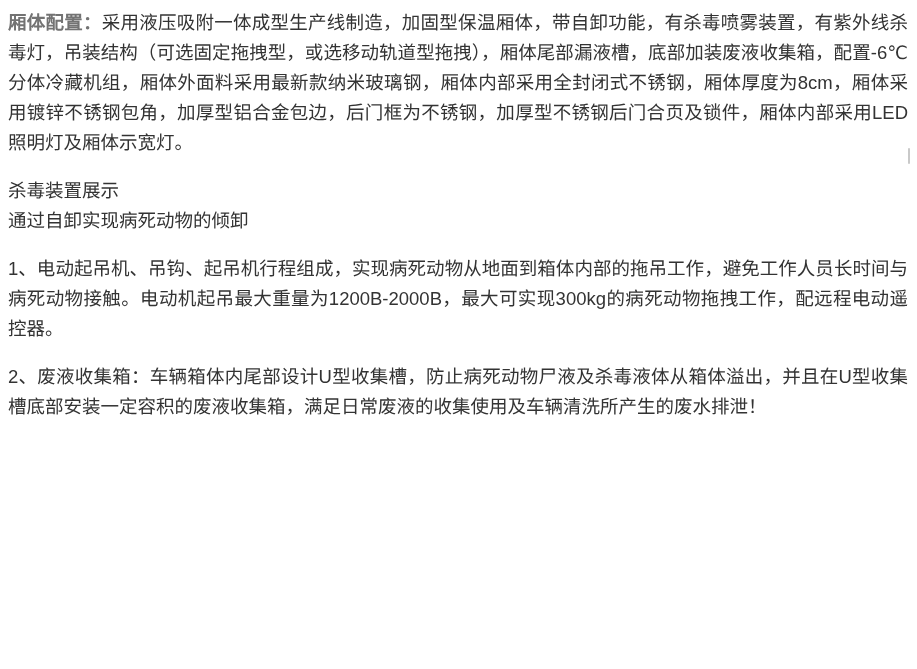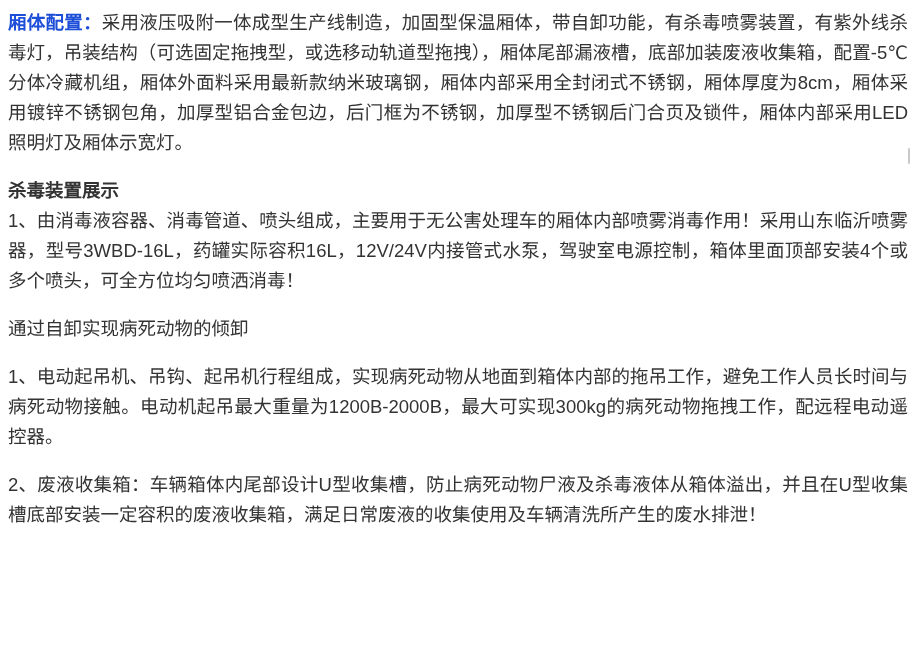--- a/index.html
+++ b/index.html
@@ -19,47 +19,45 @@
     font-family: "Liberation Sans", "DejaVu Sans", sans-serif;
     font-size: 18.5px;
     line-height: 30px;
     text-align: justify;
   }
   .doc p {
     margin: 0 0 18px 0;
   }
   .doc p.tight {
     margin-bottom: 0;
-    font-weight: bold;
   }
   .doc .lead {
     font-weight: bold;
-    color: #1d4ed8;
+    color: #737373;
   }
   .scroll-thumb {
     position: absolute;
     right: 7px;
     top: 148px;
     width: 2px;
     height: 16px;
     background: #c9c9c9;
     border-radius: 1px;
   }
 </style>
 </head>
 <body>
 
 <div class="doc">
 
-  <p><span class="lead">厢体配置：</span><span>采用液压吸附一体成型生产线制造，加固型保温厢体，带自卸功能，有杀毒喷雾装置，有紫外线杀毒灯，吊装结构（可选固定拖拽型，或选移动轨道型拖拽），厢体尾部漏液槽，底部加装废液收集箱，配置-5℃分体冷藏机组，厢体外面料采用最新款纳米玻璃钢，厢体内部采用全封闭式不锈钢，厢体厚度为8cm，厢体采用镀锌不锈钢包角，加厚型铝合金包边，后门框为不锈钢，加厚型不锈钢后门合页及锁件，厢体内部采用LED照明灯及厢体示宽灯。</span></p>
+  <p><span class="lead">厢体配置：</span><span>采用液压吸附一体成型生产线制造，加固型保温厢体，带自卸功能，有杀毒喷雾装置，有紫外线杀毒灯，吊装结构（可选固定拖拽型，或选移动轨道型拖拽），厢体尾部漏液槽，底部加装废液收集箱，配置-6℃分体冷藏机组，厢体外面料采用最新款纳米玻璃钢，厢体内部采用全封闭式不锈钢，厢体厚度为8cm，厢体采用镀锌不锈钢包角，加厚型铝合金包边，后门框为不锈钢，加厚型不锈钢后门合页及锁件，厢体内部采用LED照明灯及厢体示宽灯。</span></p>
 
 
   <p class="tight"><span>杀毒装置展示</span></p>
 
-  <p><span>1、由消毒液容器、消毒管道、喷头组成，主要用于无公害处理车的厢体内部喷雾消毒作用！采用山东临沂喷雾器，型号3WBD-16L，药罐实际容积16L，12V/24V内接管式水泵，驾驶室电源控制，箱体里面顶部安装4个或多个喷头，可全方位均匀喷洒消毒！</span></p>
 
 
   <p><span>通过自卸实现病死动物的倾卸</span></p>
 
   <p><span>1、电动起吊机、吊钩、起吊机行程组成，实现病死动物从地面到箱体内部的拖吊工作，避免工作人员长时间与病死动物接触。电动机起吊最大重量为1200B-2000B，最大可实现300kg的病死动物拖拽工作，配远程电动遥控器。</span></p>
 
   <p><span>2、废液收集箱：车辆箱体内尾部设计U型收集槽，防止病死动物尸液及杀毒液体从箱体溢出，并且在U型收集槽底部安装一定容积的废液收集箱，满足日常废液的收集使用及车辆清洗所产生的废水排泄！</span></p>
 
   <div class="scroll-thumb"></div>
 

